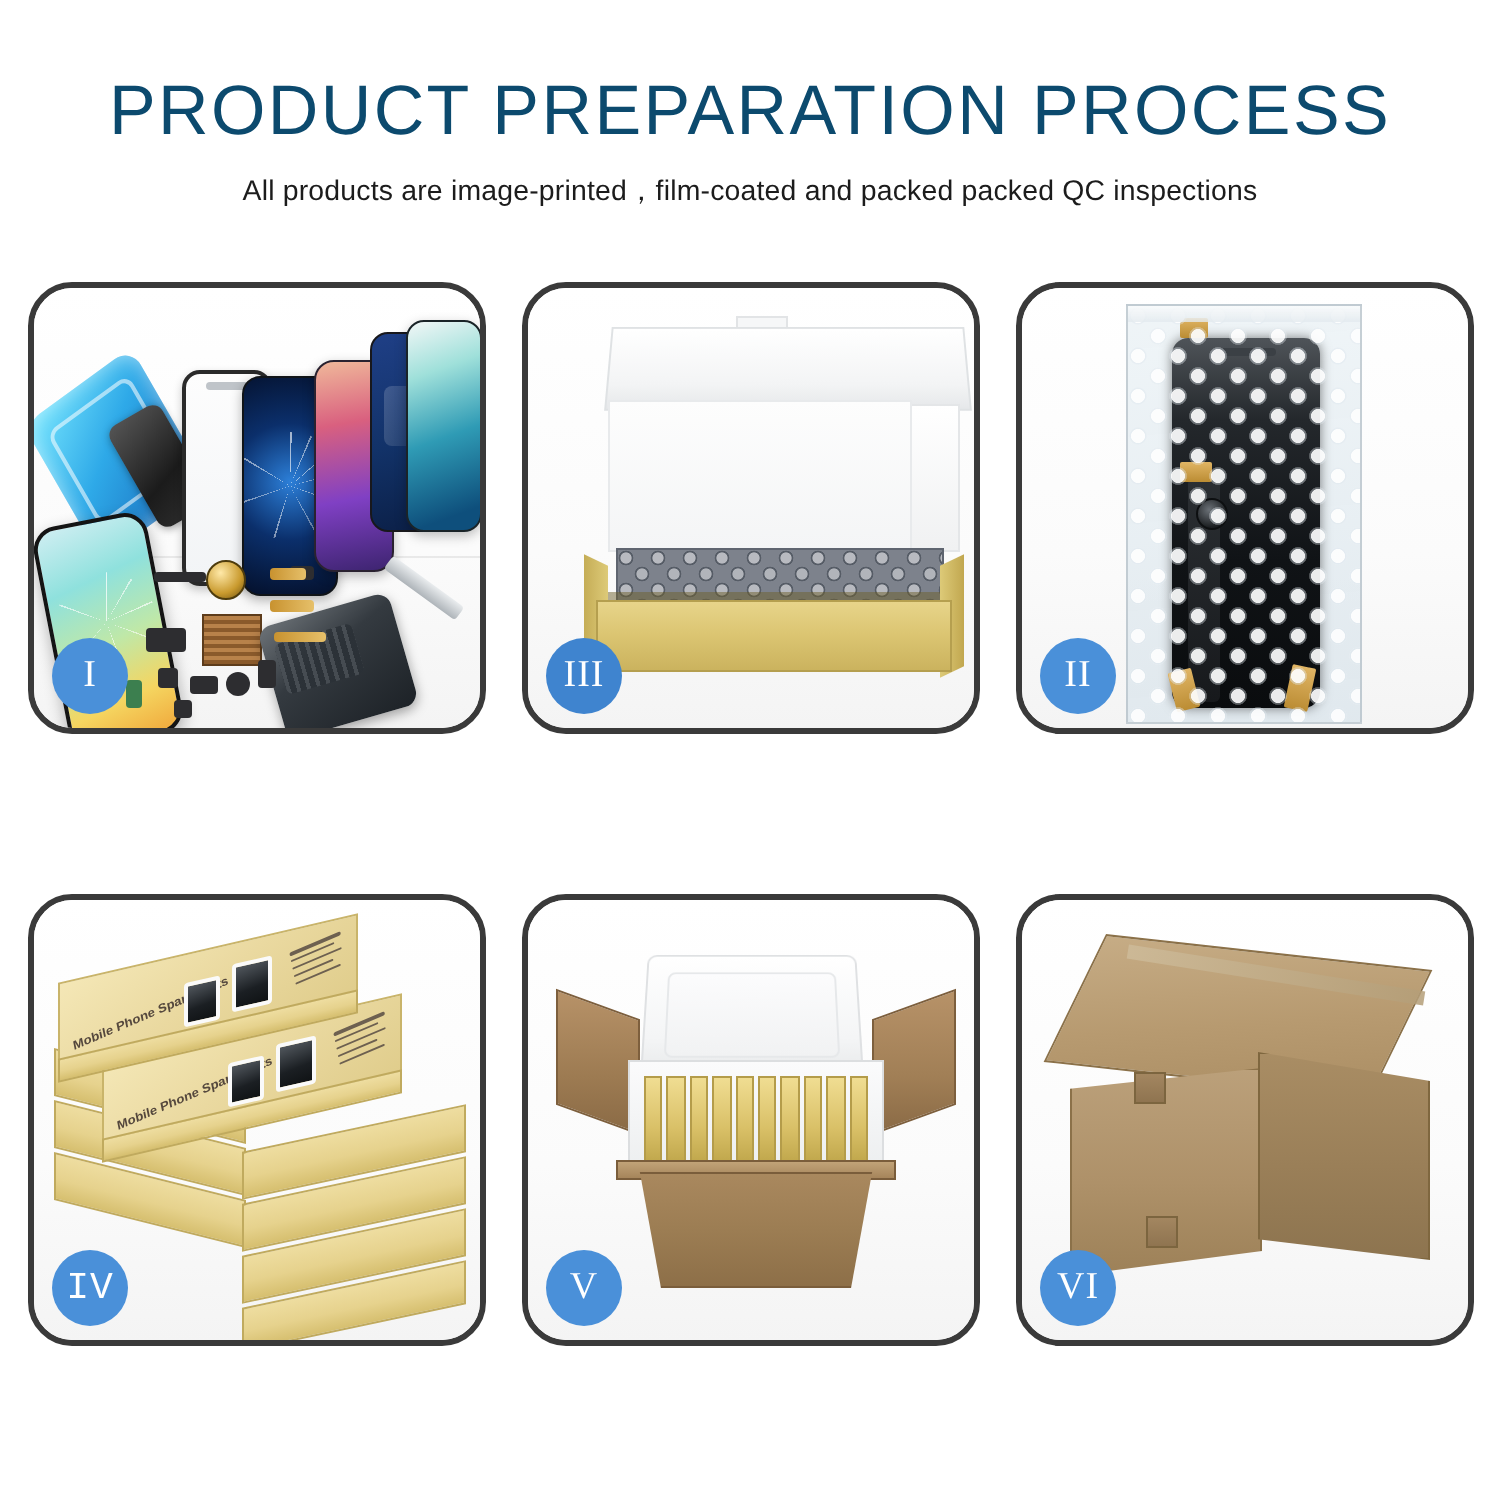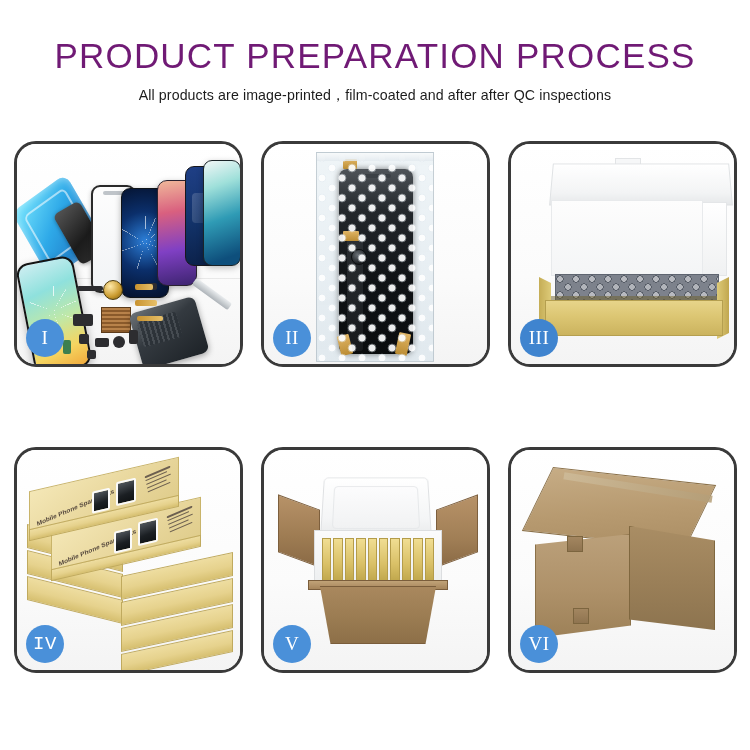--- a/index.html
+++ b/index.html
@@ -11,21 +11,21 @@
   }
   .page { position: relative; width: 750px; height: 750px; background: #fff; }
 
   
   .header { width: 100%; padding-top: 38px; text-align: center; }
   .title {
     font-family: "Liberation Sans", sans-serif;
     font-size: 35px;
     font-weight: 400;
     letter-spacing: 1.2px;
-    color: #701a75;
+    color: #0c4a6e;
     line-height: 1.05;
     white-space: nowrap;
   }
   .subtitle {
     margin-top: 11px;
     font-family: "Liberation Sans", sans-serif;
     font-size: 14.2px;
     font-weight: 400;
     color: #1c1c1c;
     letter-spacing: 0.1px;
@@ -447,21 +447,21 @@
     border:1px solid #7c653f;
   }
 </style>
 </head>
 <body>
 
 <div class="page">
 
   <div class="header">
     <div class="title">PRODUCT PREPARATION PROCESS</div>
-    <div class="subtitle">All products are image-printed，film-coated and after after QC inspections</div>
+    <div class="subtitle">All products are image-printed，film-coated and packed packed QC inspections</div>
   </div>
 
   <div class="grid">
 
     <div class="panel">
       <div class="panel-stage">
         <div class="p1-shadowline"></div>
         <div class="p1-bluefilm"></div>
         <div class="p1-blkphone"></div>
         <div class="p1-glass"></div>
@@ -489,51 +489,51 @@
         <div class="p1-flex" style="left:120px;top:172px;width:26px;height:5px;"></div>
         <div class="p1-tweez"></div>
         <div class="badge" style="background:#4a90d9;">
           <span>I</span>
         </div>
       </div>
     </div>
 
     <div class="panel">
       <div class="panel-stage">
+        <div class="p3-lidtab"></div>
+        <div class="p3-lid"></div>
+        <div class="p3-liner"></div>
+        <div class="p3-foam"></div>
+        <div class="p3-bubblelayer"></div>
+        <div class="p3-innerdark"></div>
+        <div class="p3-boxleft"></div>
+        <div class="p3-boxright"></div>
+        <div class="p3-boxfront"></div>
+        <div class="badge" style="background:#3f84cf;">
+          <span>III</span>
+        </div>
+      </div>
+    </div>
+
+    <div class="panel">
+      <div class="panel-stage">
         <div class="p2-bag">
           <div class="p2-screen"></div>
           <div class="p2-flexstrip"></div>
           <div class="p2-camera"></div>
           <div class="p2-tape" style="left:26px;top:6px;width:14px;height:10px;"></div>
           <div class="p2-tape" style="left:26px;top:78px;width:16px;height:10px;"></div>
           <div class="p2-tape" style="left:22px;top:182px;width:12px;height:20px;transform:rotate(-14deg);"></div>
           <div class="p2-tape" style="left:80px;top:180px;width:12px;height:22px;transform:rotate(12deg);"></div>
           <div class="p2-bubbles2"></div>
           <div class="p2-bubbles"></div>
           <div class="p2-seal"></div>
         </div>
         <div class="badge" style="background:#4a90d9;">
           <span>II</span>
-        </div>
-      </div>
-    </div>
-
-    <div class="panel">
-      <div class="panel-stage">
-        <div class="p3-lidtab"></div>
-        <div class="p3-lid"></div>
-        <div class="p3-liner"></div>
-        <div class="p3-foam"></div>
-        <div class="p3-bubblelayer"></div>
-        <div class="p3-innerdark"></div>
-        <div class="p3-boxleft"></div>
-        <div class="p3-boxright"></div>
-        <div class="p3-boxfront"></div>
-        <div class="badge" style="background:#3f84cf;">
-          <span>III</span>
         </div>
       </div>
     </div>
 
     <div class="panel">
       <div class="panel-stage">
         <div class="p4-wrap">
 
           <div class="p4-box" style="left:4px;top:68px;width:96px;height:24px;transform:skewY(14deg);"></div>
           <div class="p4-box" style="left:4px;top:94px;width:96px;height:24px;transform:skewY(14deg);"></div>

